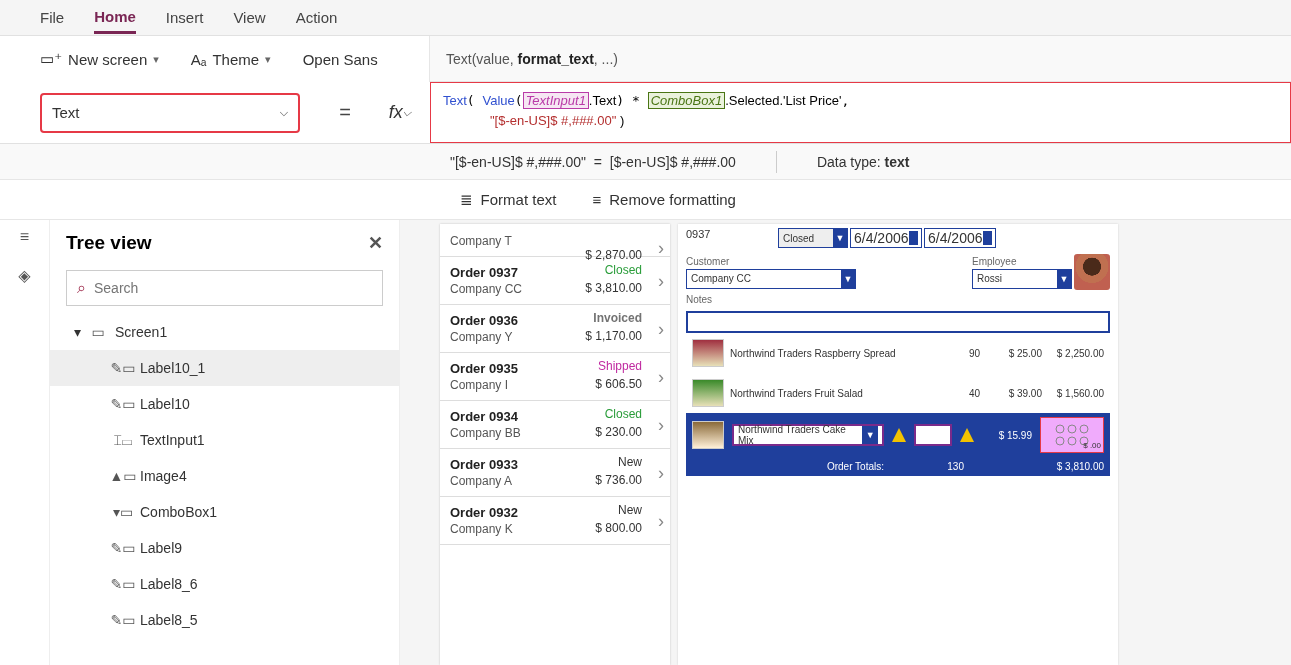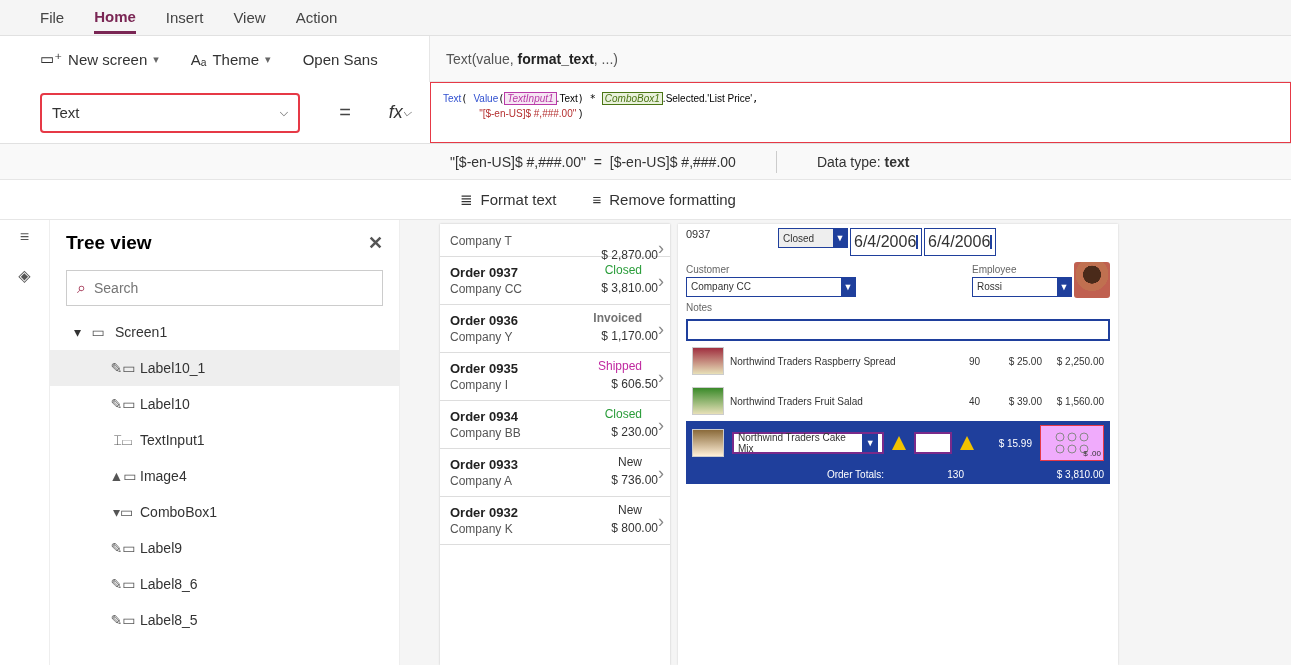--- a/index.html
+++ b/index.html
@@ -17,21 +17,21 @@
   .toolbar-left .tb-btn { display: flex; align-items: center; gap: 6px; cursor: pointer; }
   .tooltip-right { flex: 1; display: flex; align-items: center; background: #f9f9f9; border-bottom: 1px solid #e6e6e6; padding-left: 16px; font-size: 14px; color: #555; }
   .tooltip-right b { color: #222; }
 
   
   .formula-row { display: flex; height: 62px; border-bottom: 1px solid #e1e1e1; }
   .prop-cell { width: 320px; display: flex; align-items: center; padding: 6px 20px 6px 40px; }
   .prop-select { flex: 1; height: 40px; border: 2px solid #e63946; border-radius: 4px; display: flex; align-items: center; justify-content: space-between; padding: 0 10px; font-size: 15px; color: #333; background: #fff; }
   .eq-cell { width: 50px; display: flex; align-items: center; justify-content: center; font-size: 20px; color: #444; }
   .fx-cell { width: 60px; display: flex; align-items: center; justify-content: center; font-style: italic; font-family: "Segoe UI", serif; font-size: 18px; color: #333; }
-  .fx-box { flex: 1; position: relative; border: 1px solid #e63946; border-top-width: 1px; border-bottom-width: 1px; padding: 8px 12px; font-family: Consolas, monospace; font-size: 10px; line-height: 1.5; background: #fff; }
+  .fx-box { flex: 1; position: relative; border: 1px solid #e63946; border-top-width: 1px; border-bottom-width: 1px; padding: 8px 12px; font-family: Consolas, monospace; font-size: 13px; line-height: 1.5; background: #fff; }
   .fx-box .kw { color: #3050d0; }
   .fx-box .ref1 { color: #b93aa8; font-style: italic; border: 1px solid #b93aa8; background: #f6e6f3; padding: 0 2px; }
   .fx-box .ref2 { color: #4a7514; font-style: italic; border: 1px solid #4a7514; background: #eaf2dc; padding: 0 2px; }
   .fx-box .str { color: #b42e2e; }
 
   
   .eval-row { height: 36px; display: flex; align-items: center; padding-left: 450px; gap: 40px; background: #f9f9f9; border-bottom: 1px solid #e6e6e6; font-size: 14px; color: #333; }
   .eval-row .sep { width: 1px; height: 22px; background: #ccc; }
 
   
@@ -52,36 +52,36 @@
   .tree-row.child { padding-left: 64px; }
   .tree-row.selected { background: #eee; }
   .tree-row .ticon { width: 18px; height: 14px; display: flex; align-items: center; justify-content: center; color: #555; }
 
   .canvas { flex: 1; background: #f5f5f5; position: relative; overflow: hidden; padding: 4px 0 0 40px; }
   .app-preview { display: flex; gap: 8px; height: 100%; }
   .orders-list { width: 230px; background: #fff; box-shadow: 0 0 2px rgba(0,0,0,.2); }
   .order-item { border-bottom: 1px solid #ddd; padding: 8px 10px; position: relative; }
   .order-item .title { font-weight: 600; font-size: 13px; color: #222; }
   .order-item .company { font-size: 12px; color: #555; margin-top: 2px; }
-  .order-item .amt { position: absolute; right: 12px; top: 24px; font-size: 12px; color: #333; }
+  .order-item .amt { position: absolute; right: 28px; top: 24px; font-size: 12px; color: #333; }
   .order-item .status { position: absolute; right: 28px; top: 6px; font-size: 12px; }
   .order-item .chev { position: absolute; right: 6px; top: 14px; color: #888; font-size: 18px; }
   .st-closed { color: #2a9d3a; }
   .st-invoiced { color: #737373; font-weight: bold; }
   .st-shipped { color: #c02aa0; }
   .st-new { color: #333; }
 
   .detail { flex: 1; background: #fff; box-shadow: 0 0 2px rgba(0,0,0,.15); font-size: 11px; color: #333; padding: 4px 8px; max-width: 440px; }
   .detail-row1 { display: flex; align-items: flex-start; gap: 2px; }
   .field { display: flex; flex-direction: column; gap: 2px; }
   .field label { color: #666; font-size: 10px; }
   .ddl { height: 20px; border: 1px solid #1f3f9c; display: flex; align-items: center; justify-content: space-between; padding: 0 4px; font-size: 10px; background: #fff; min-width: 70px; }
   .ddl .arrow { width: 14px; height: 18px; background: #1f3f9c; color: #fff; display: flex; align-items: center; justify-content: center; font-size: 9px; margin-right: -4px; }
   .ddl.closed { background: #eee; }
-  .date { width: 72px; height: 28px; border: 1px solid #1f3f9c; display: flex; align-items: center; justify-content: space-between; padding: 0 3px; font-size: 16px; }
+  .date { width: 72px; height: 20px; border: 1px solid #1f3f9c; display: flex; align-items: center; justify-content: space-between; padding: 0 3px; font-size: 14px; }
   .date .cal { width: 14px; height: 14px; background: #1f3f9c; }
   .avatar { width: 36px; height: 36px; border-radius: 3px; background: radial-gradient(circle at 50% 35%, #4a2a1a 30%, #c07050 31% 55%, #c06050 56%); }
   .notes-box { width: 100%; height: 22px; border: 2px solid #1f3f9c; margin-top: 4px; }
 
   .grid-hdr { background: #1f3f9c; color: #fff; display: flex; font-size: 10px; padding: 4px 6px; margin-top: 8px; }
   .grid-hdr div:nth-child(1) { flex: 1; }
   .grid-hdr div:nth-child(2) { width: 60px; text-align: right; }
   .grid-hdr div:nth-child(3) { width: 70px; text-align: right; }
   .grid-hdr div:nth-child(4) { width: 70px; text-align: right; }
   .grid-row { display: flex; align-items: center; padding: 6px; font-size: 10px; }

